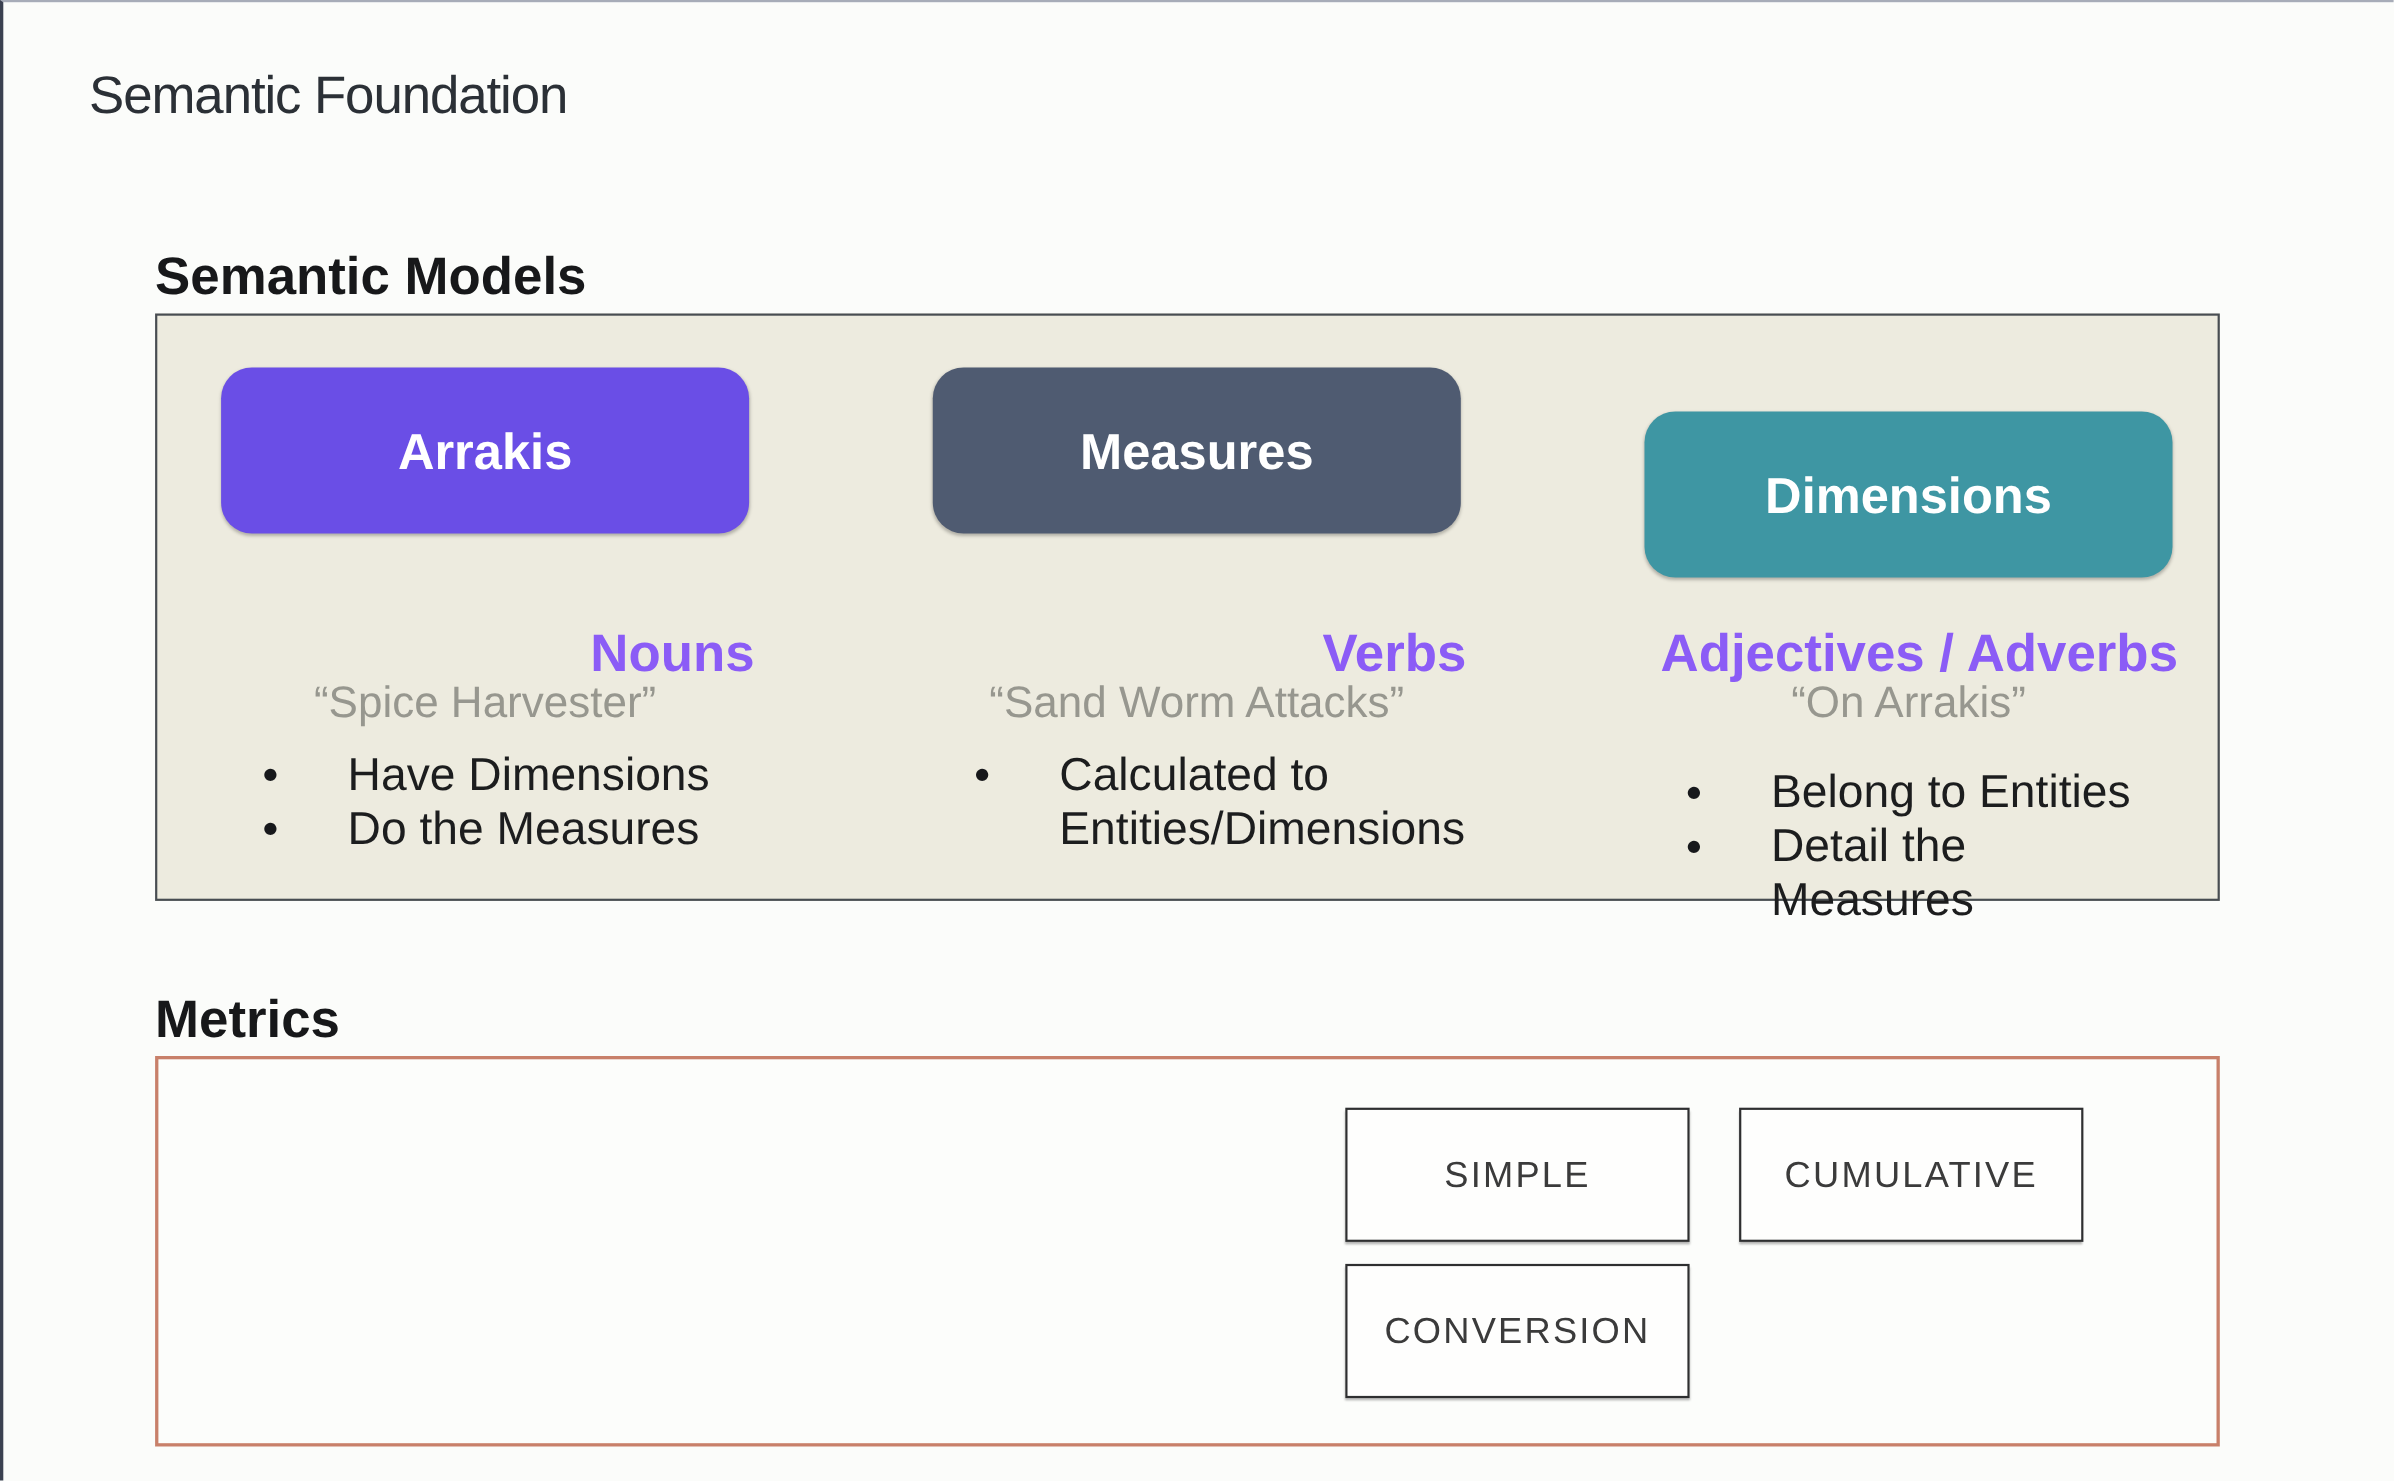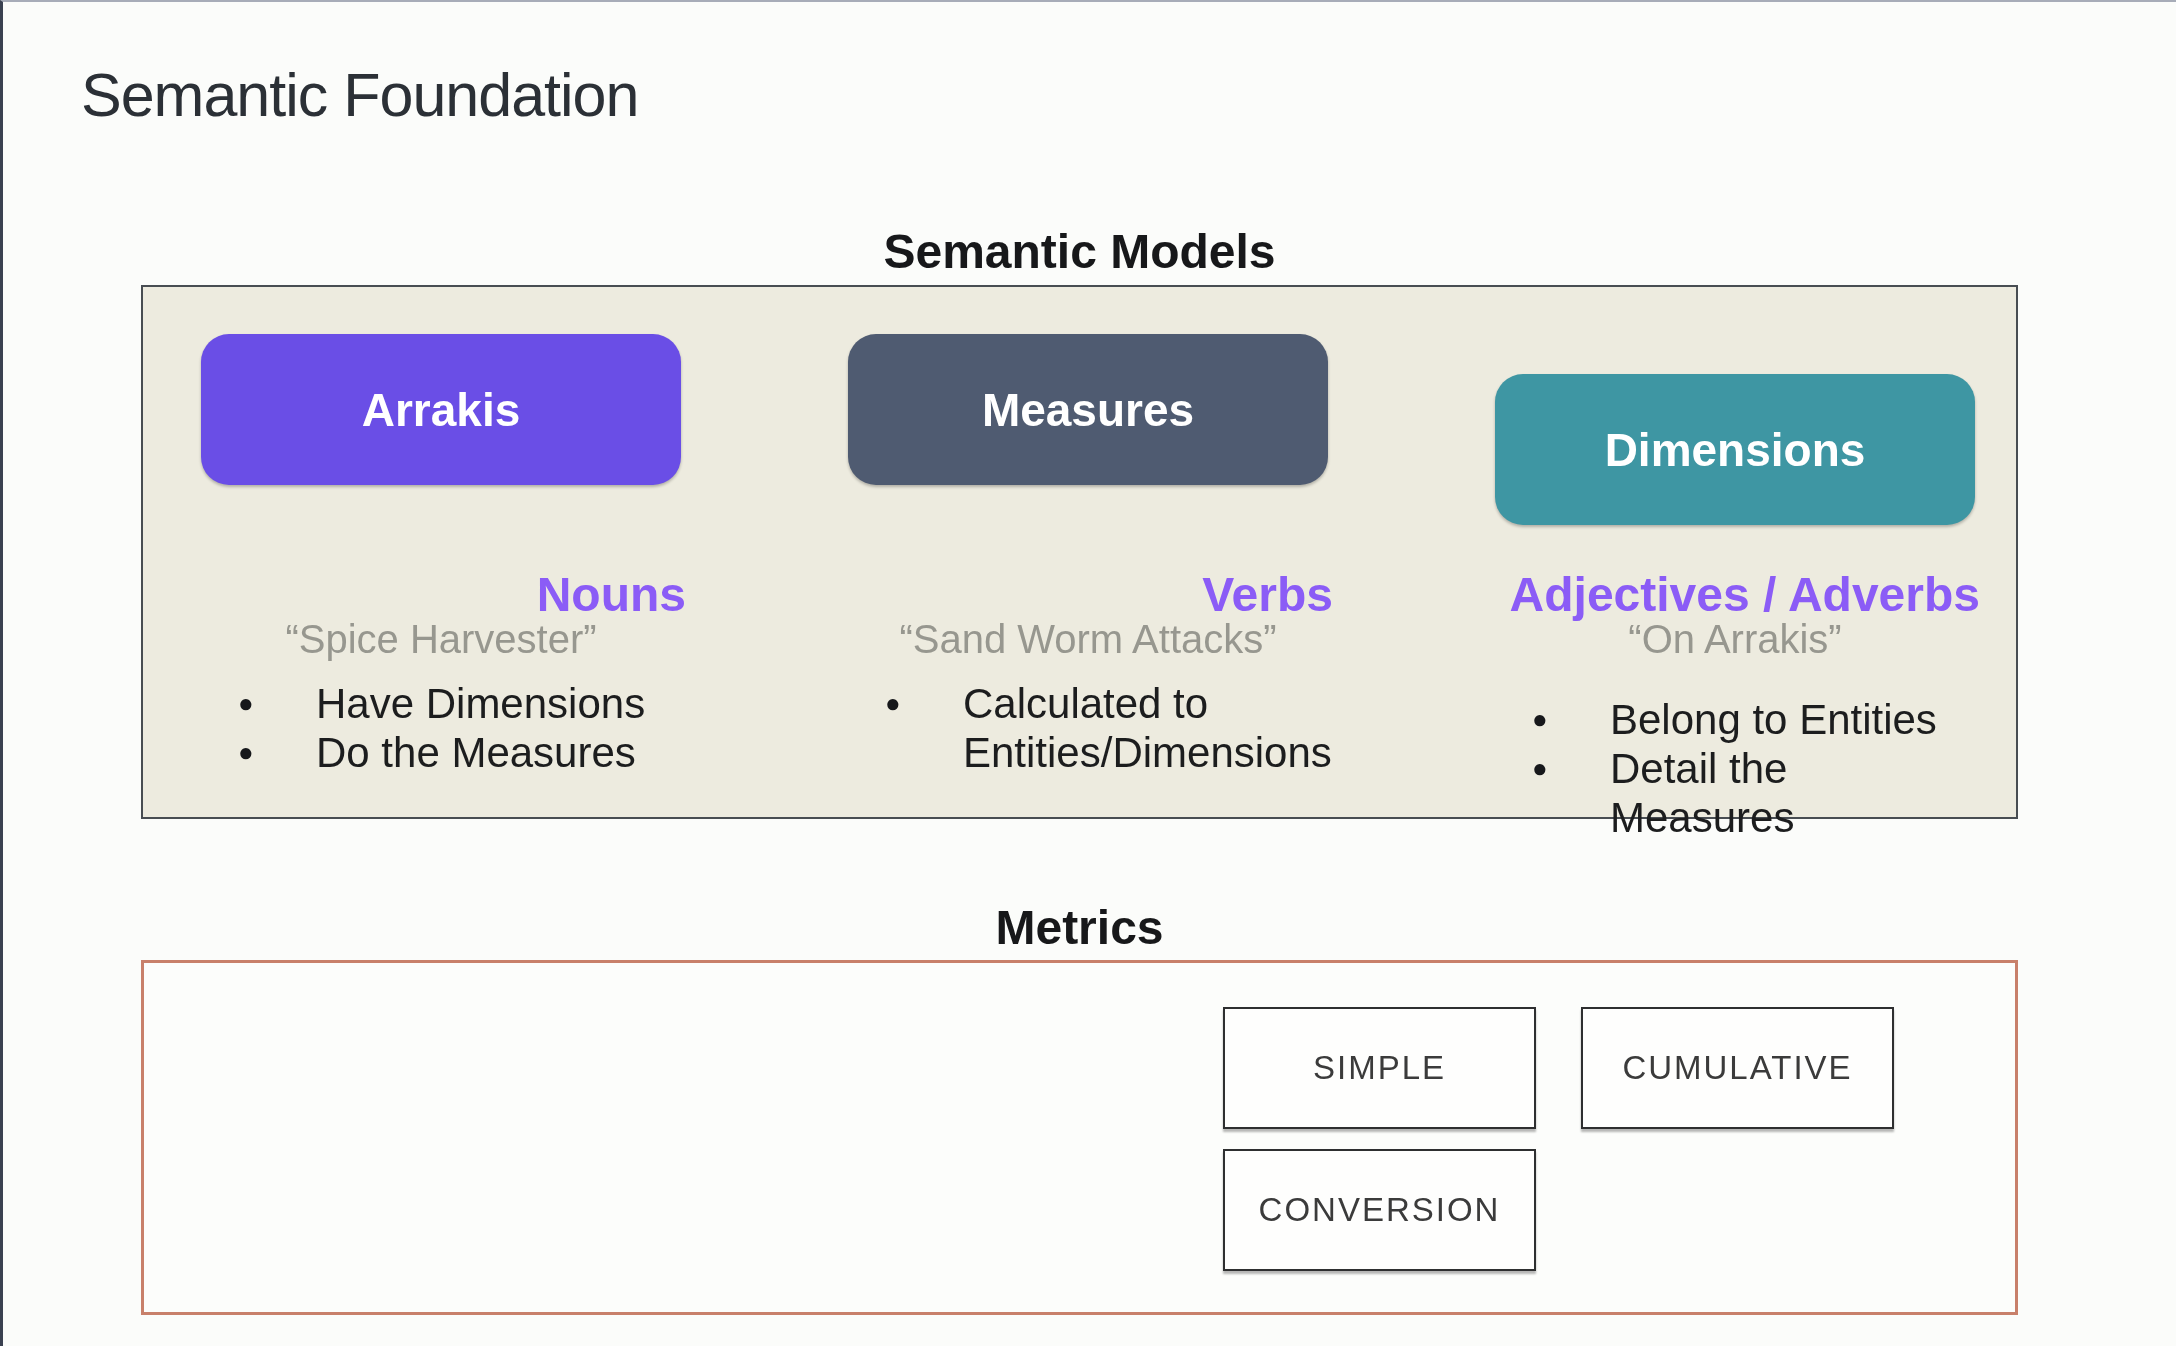--- a/index.html
+++ b/index.html
@@ -13,28 +13,28 @@
   .slide {
     position: absolute; inset: 0;
     border-left: 3px solid #3A4150;
     border-top: 2px solid #A7ACB8;
     box-sizing: border-box;
   }
 
   
   .page-title {
     position: absolute; left: 78px; top: 58px;
-    font-size: 61px; font-weight: 400; color: #2B3036;
+    font-size: 48px; font-weight: 400; color: #2B3036;
     letter-spacing: -1px; margin: 0;
   }
 
   
   .section-head {
     position: absolute; left: 138px; width: 1877px;
-    text-align: center; font-size: 48px; font-weight: 700; color: #17181A;
+    text-align: left; font-size: 48px; font-weight: 700; color: #17181A;
   }
   .sm-head { top: 222px; }
   .metrics-head { top: 898px; }
 
   
   .sm-panel {
     position: absolute; left: 138px; top: 283px;
     width: 1877px; height: 534px;
     box-sizing: border-box;
     background: #EDEBDF;

